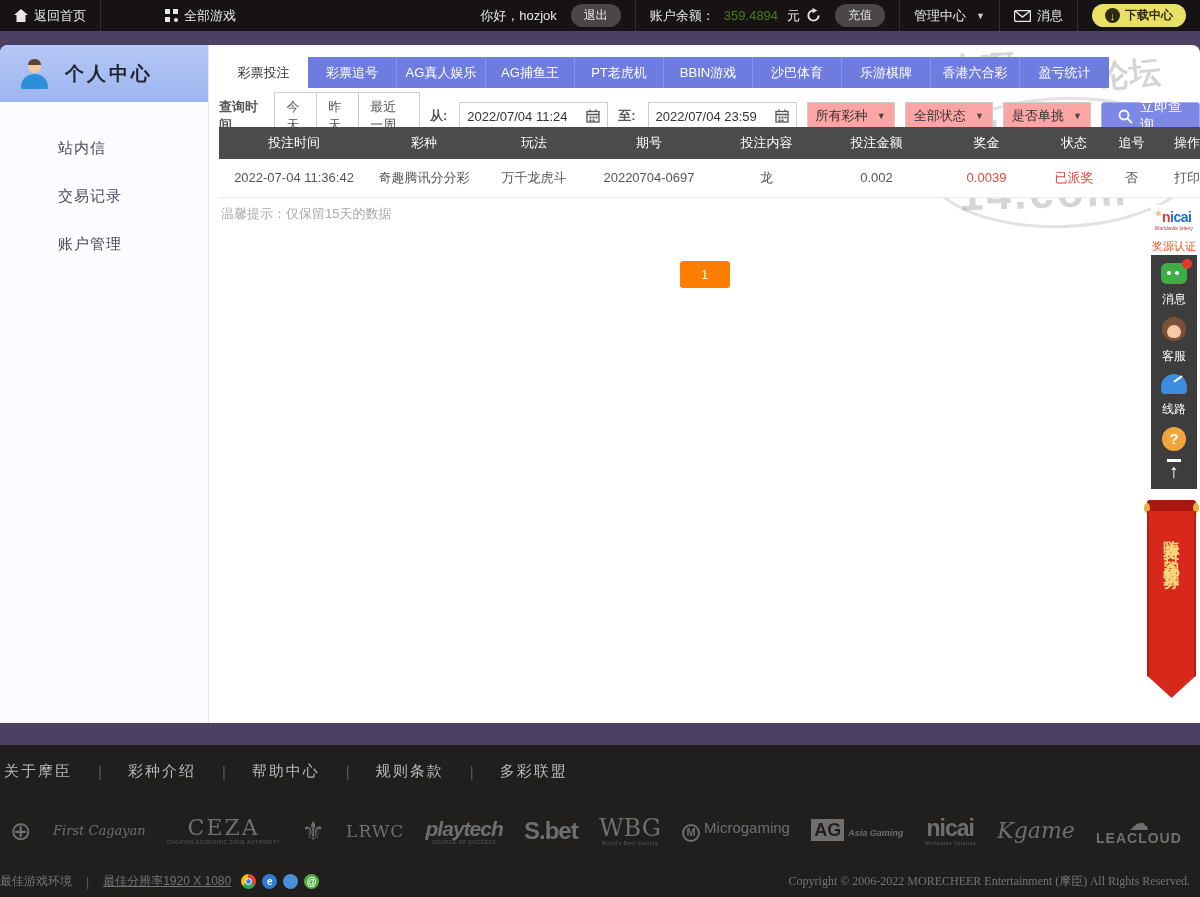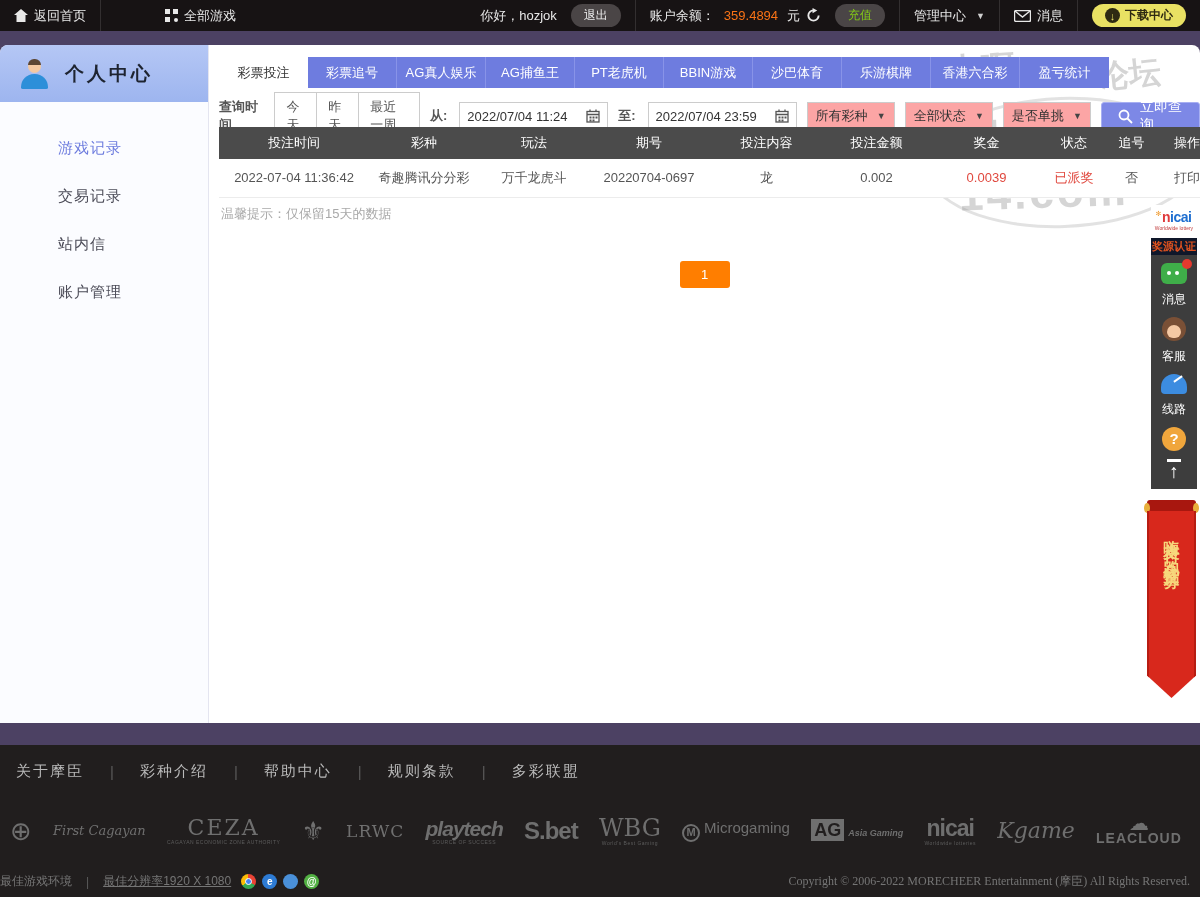--- a/index.html
+++ b/index.html
@@ -11,25 +11,25 @@
   }
 
   
   .topbar{position:absolute;top:0;left:0;width:1200px;height:31px;background:#171314;
     display:flex;align-items:center;color:#e8e8e8;font-size:13px;}
   .tb-item{display:flex;align-items:center;gap:6px;padding:0 14px;height:25px;cursor:pointer;white-space:nowrap;}
   .tb-sep{width:1px;height:31px;background:#332f30;}
   .tb-spacer{flex:1;}
   .pill{border-radius:12px;padding:3px 13px;font-size:12px;cursor:pointer;}
   .pill-logout{background:#4a4546;color:#eee;}
-  .pill-recharge{background:#4a4546;color:#84cc16;}
+  .pill-recharge{background:#4a4546;color:#e5e5e5;}
   .pill-download{background:#e9e163;color:#2e2a12;display:flex;align-items:center;gap:5px;font-weight:bold;}
   .dl-circle{width:15px;height:15px;border-radius:50%;background:#2e2a12;color:#e9e163;
     display:flex;align-items:center;justify-content:center;font-size:11px;font-weight:bold;}
-  .balance-num{color:#f97316;padding:0 3px;}
+  .balance-num{color:#4d7c0f;padding:0 3px;}
   .caret{font-size:9px;color:#cfcfcf;margin-left:4px;}
   .tb-icon{display:inline-flex;}
 
   
   .content{position:absolute;top:45px;left:0;width:1200px;height:678px;display:flex;}
 
   .sidebar{width:209px;background:#fbfcff;border-right:1px solid #e4e5f0;border-radius:8px 0 0 0;}
   .sb-header{height:57px;background:linear-gradient(#b5c7f5,#9db5ef);border-radius:8px 0 0 0;
     display:flex;align-items:center;padding-left:20px;gap:15px;}
   .avatar{width:30px;height:30px;position:relative;}
@@ -86,22 +86,22 @@
     color:#fff;font-size:13px;border-radius:3px;cursor:pointer;}
 
   
   .fl-logo{position:absolute;top:205px;right:3px;width:46px;background:#fff;z-index:10;
     text-align:center;padding:3px 0 1px;cursor:pointer;}
   .fl-logo .brand{font-size:14px;font-weight:bold;letter-spacing:-0.5px;}
   .fl-logo .brand .n{color:#e03b3b;}
   .fl-logo .brand .rest{color:#1f6fd0;}
   .fl-logo .pin{color:#f0a03c;font-size:7px;position:relative;top:-6px;left:-1px;}
   .fl-logo .sub{display:block;font-size:5px;color:#c03a3a;line-height:5px;padding-bottom:2px;}
-  .fl-cert{position:absolute;top:238px;right:3px;width:46px;height:17px;background:#0f172a;z-index:10;
-    color:#e0521f;font-size:11px;line-height:17px;text-align:center;font-weight:bold;cursor:pointer;}
+  .fl-cert{position:absolute;top:238px;right:3px;width:46px;height:17px;background:#ffffff;z-index:10;
+    color:#e0521f;font-size:11px;line-height:17px;text-align:center;font-weight:normal;cursor:pointer;}
   .fl-panel{position:absolute;top:255px;right:3px;width:46px;background:#3d3d3d;z-index:10;padding:8px 0 2px;}
   .fl-item{text-align:center;margin-bottom:9px;cursor:pointer;}
   .fl-item .lbl{display:block;color:#fff;font-size:12px;margin-top:3px;}
   .ic{display:inline-block;position:relative;}
   .ic-msg{width:26px;height:21px;background:#3fae49;border-radius:6px;}
   .ic-msg i{position:absolute;top:8px;width:4px;height:4px;border-radius:50%;background:#fff;}
   .ic-msg i.d1{left:6px;} .ic-msg i.d2{left:14px;}
   .ic-msg .badge{position:absolute;top:-4px;right:-5px;width:10px;height:10px;border-radius:50%;background:#e4392e;}
   .ic-cs{width:24px;height:24px;border-radius:50%;background:#7a5036;}
   .ic-cs i{position:absolute;left:5px;top:8px;width:14px;height:13px;border-radius:7px 7px 6px 6px;background:#f5c9a4;}
@@ -122,21 +122,21 @@
   .ribbon-body{height:187px;background:#d8281c;border-left:2px solid #b71d12;border-right:2px solid #b71d12;
     clip-path:polygon(0 0,100% 0,100% 88%,50% 100%,0 88%);
     display:flex;justify-content:center;padding-top:16px;}
   .ribbon-body span{writing-mode:vertical-rl;color:#f7d87c;font-size:16px;font-weight:bold;
     letter-spacing:4px;line-height:20px;}
 
   
   .footer{position:absolute;top:745px;left:0;width:1200px;height:152px;background:#211e1e;color:#999;}
   .f-links{display:flex;align-items:center;height:52px;font-size:15px;color:#b9b9b9;}
   .f-link{padding:0 26px;cursor:pointer;letter-spacing:2px;}
-  .f-link:first-child{padding-left:16px;}
+  .f-link:first-child{padding-left:4px;}
   .f-pipe{color:#5a5a5a;}
   .f-logos{display:flex;justify-content:space-between;align-items:center;padding:10px 18px 0 10px;height:58px;}
   .logo{color:#6f6f6f;text-align:center;line-height:1.1;cursor:default;}
   .logo .lg-main{display:block;}
   .logo .lg-sub{display:block;font-size:5px;color:#5c5c5c;letter-spacing:0.5px;}
   .lg-globe .lg-main{font-size:26px;}
   .lg-script .lg-main{font-family:"DejaVu Serif","Liberation Serif",serif;font-style:italic;font-size:13px;}
   .lg-ceza .lg-main{font-family:"DejaVu Serif","Liberation Serif",serif;font-size:22px;letter-spacing:2px;}
   .lg-crest .lg-main{font-size:26px;}
   .lg-lrwc .lg-main{font-family:"DejaVu Serif","Liberation Serif",serif;font-size:17px;letter-spacing:1px;}
@@ -238,23 +238,22 @@
   <div class="sidebar">
     <div class="sb-header">
       <span class="avatar">
           <i class="head"></i>
           <i class="hair"></i>
           <i class="torso"></i>
         </span>
       <span class="sb-title">个人中心</span>
     </div>
     <div class="sb-menu">
-      <div class="sb-item active">游戏记录</div>
+      <div class="sb-item">站内信</div>
       <div class="sb-item">交易记录</div>
-      <div class="sb-item">站内信</div>
       <div class="sb-item">账户管理</div>
     </div>
   </div>
 
   <div class="main">
     <div class="wm wm1">吉啊</div>
     <div class="wm wm2">论坛</div>
     <div class="wm wm3">回家14.com</div>
 
     <div class="tabs">

